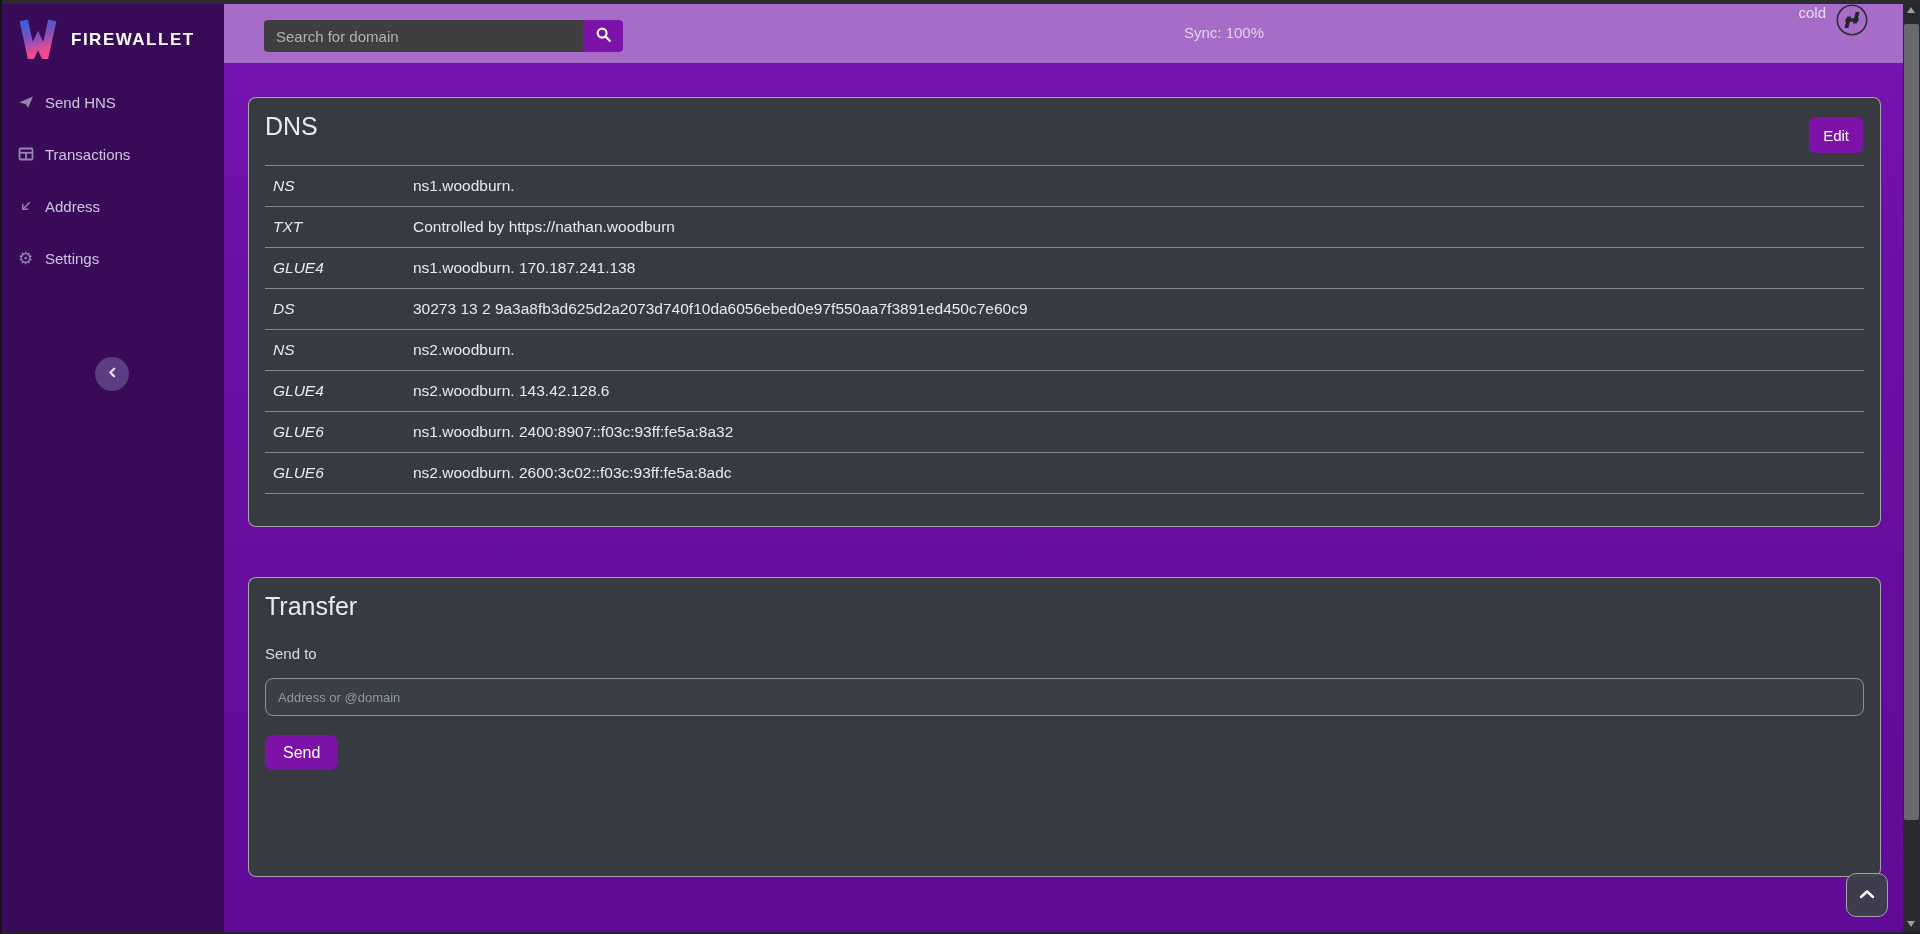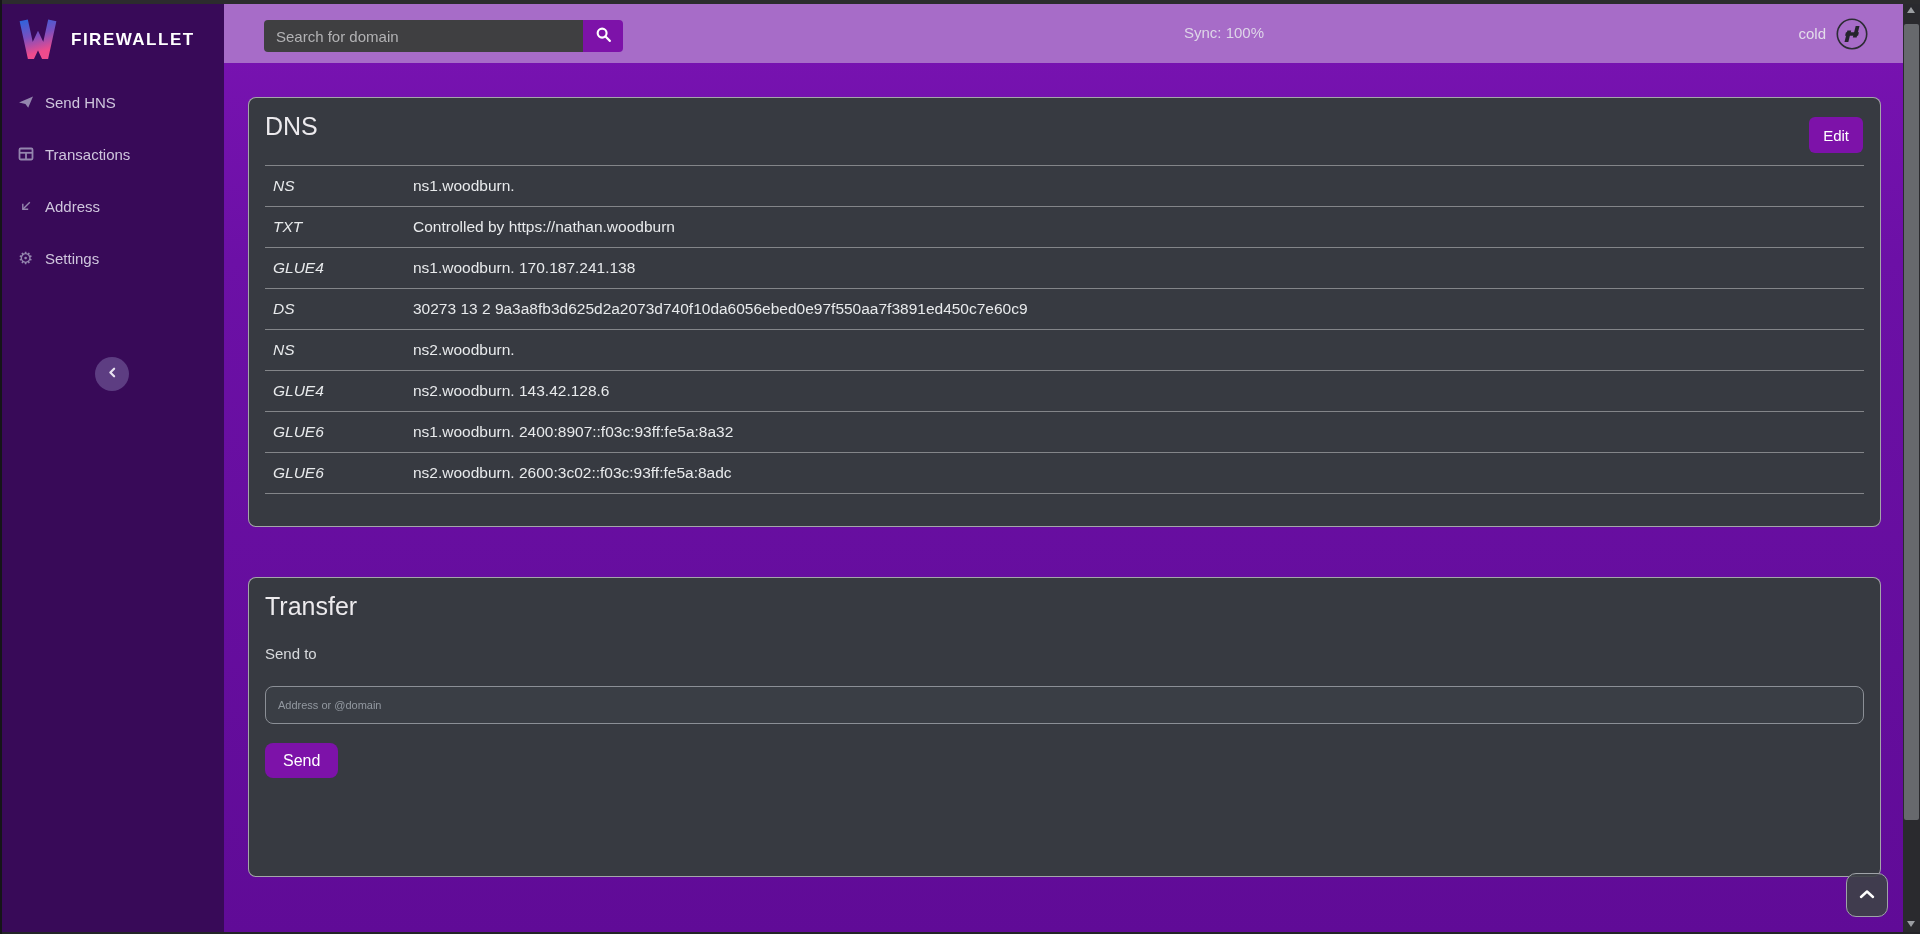--- a/index.html
+++ b/index.html
@@ -28,21 +28,21 @@
 
   
   .topbar { position:absolute; left:224px; top:4px; width:1696px; height:59px; background:#a76cc8; z-index:5; }
   .search { position:absolute; left:40px; top:16px; display:flex; height:32px; }
   .search-input { width:319px; height:32px; background:#3f3f41; border:none; outline:none;
                   border-radius:4px 0 0 4px; color:#e8e8e8; font-size:15px; padding:0 12px; }
   .search-input::placeholder { color:#b2b2b4; }
   .search-btn { width:40px; height:32px; background:#7d12a9; border:none; border-radius:0 4px 4px 0;
                 display:flex; align-items:center; justify-content:center; cursor:pointer; }
   .sync { position:absolute; left:960px; top:20px; color:#ded6e8; font-size:15px; }
-  .wallet { position:absolute; right:52px; top:0; height:59px; display:flex; align-items:center; gap:10px; }
+  .wallet { position:absolute; right:52px; top:0; height:59px; display:flex; gap:10px; }
   .wallet-name { color:#e3dcea; font-size:15px; }
   .hns-avatar { width:32px; height:32px; cursor:pointer; display:flex; }
 
   
   .main { position:absolute; left:224px; top:63px; width:1679px; height:871px;
           padding:34px 22px 0 24px; overflow:hidden; }
   .card { background:#373a41; border:1px solid rgba(255,255,255,0.55); border-radius:8px;
           margin-bottom:50px; position:relative; }
   .card-title { color:#eceaed; font-size:25px; font-weight:500; }
 
@@ -55,23 +55,23 @@
 
   .dns-card { padding:14px 16px 32px 16px; }
   .dns-table { width:100%; border-collapse:collapse; margin-top:24px; }
   .dns-table td { border-top:1px solid rgba(255,255,255,0.38); padding:10px 8px;
                   font-size:15.5px; color:#e8eaec; height:41px; }
   .dns-table tr:last-child td { border-bottom:1px solid rgba(255,255,255,0.38); }
   .dns-type { width:140px;font-style:italic; }
 
   .transfer-card { padding:14px 16px 40px 16px; min-height:300px; }
   .sendto-label { color:#d8dadd; font-size:15px; margin-top:24px; }
-  .transfer-input { width:100%; height:38px; margin-top:24px; background:#3a3e45;
+  .transfer-input { width:100%; height:38px; margin-top:16px; background:#3a3e45;
                     border:1px solid #8b8f96; border-radius:8px; color:#e8eaec;
-                    font-size:11px; padding:15px 12px; outline:none; }
+                    font-size:13px; padding:15px 12px; outline:none; }
   .transfer-input::placeholder { color:#9298a0; }
   .send-btn { margin-top:19px; height:35px; padding:0 18px; border-radius:8px; font-size:16px; }
 
   
   .scroll-top { position:absolute; left:1846px; top:873px; width:42px; height:44px; z-index:20;
                 background:rgba(62,65,72,0.92); border:1px solid #9fa3a8; border-radius:10px;
                 display:flex; align-items:center; justify-content:center; cursor:pointer; }
   .scrollbar { position:absolute; right:0; top:0; width:17px; height:934px; background:#2a2a2e; z-index:25; }
   .sb-arrow-up { position:absolute; top:7px; left:4px; width:0; height:0;
                  border-left:4.5px solid transparent; border-right:4.5px solid transparent;

